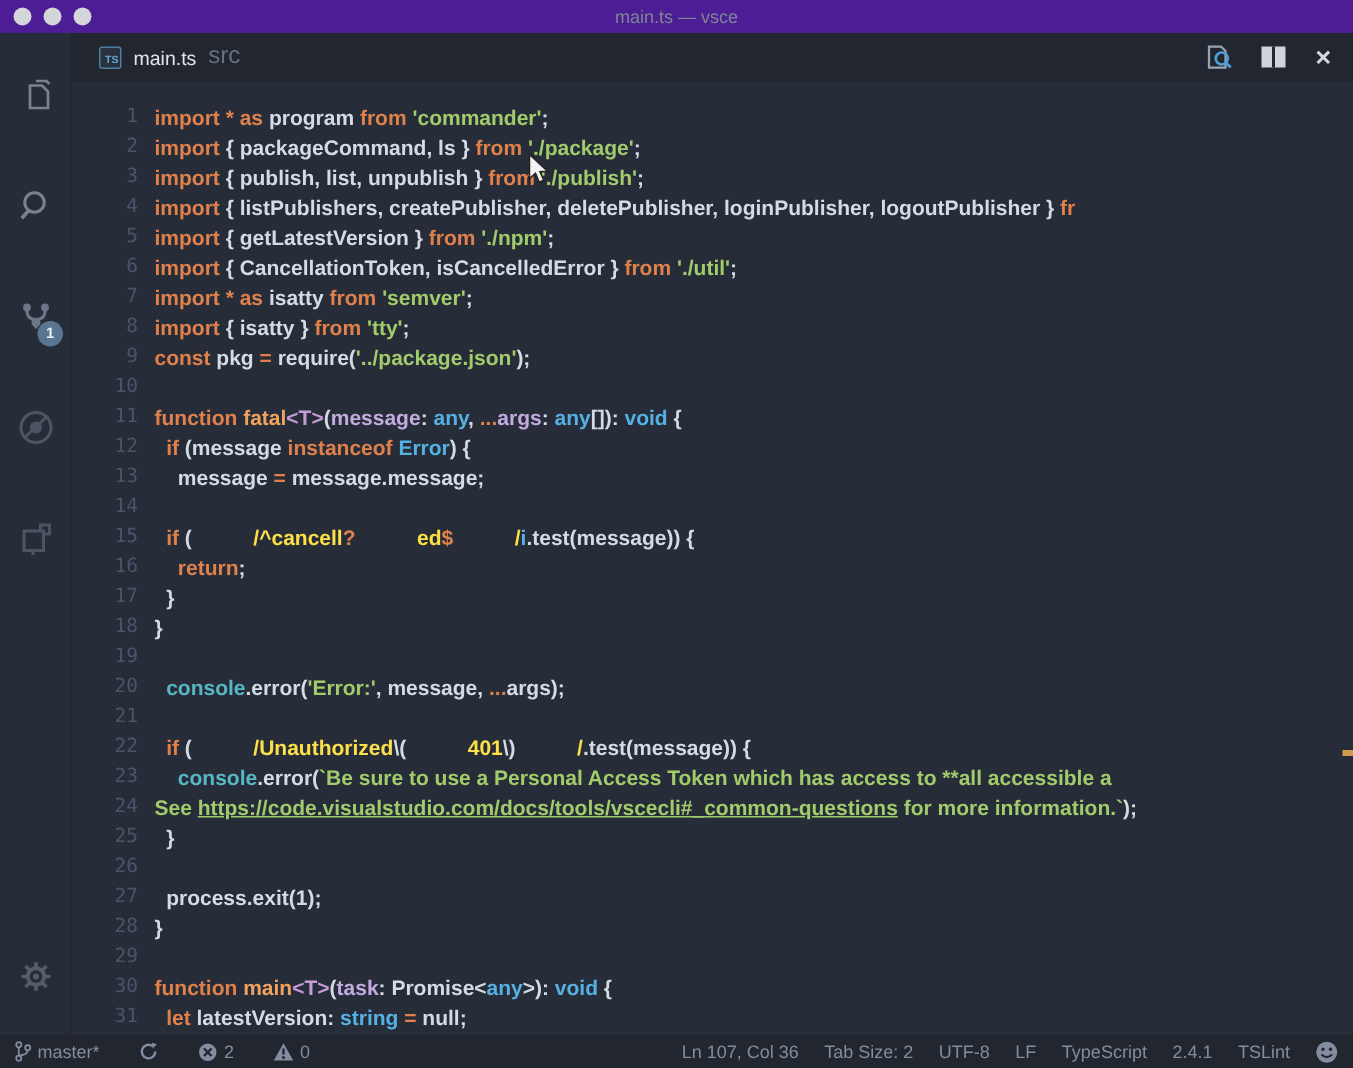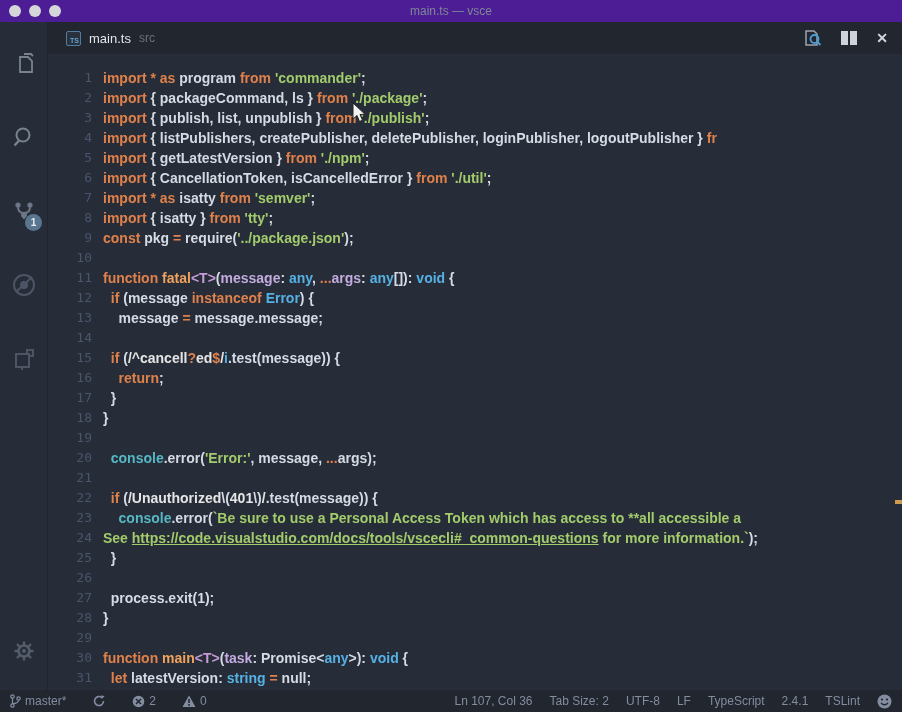--- a/index.html
+++ b/index.html
@@ -23,36 +23,36 @@
   .ab-bottom { position:absolute; bottom:14px; left:0; width:48px; }
 
   
   .editor-col { flex:1; display:flex; flex-direction:column; min-width:0; position:relative;gap:12px; }
 
   
   .tabbar { height:32px; background:#21262f; display:flex; align-items:center; flex:none; }
   .tab { display:flex; align-items:center; padding:0 14px 0 18px; height:32px; cursor:pointer; }
   .ts-icon { width:15px; height:15px; border:1px solid #4e7fa0; border-radius:2px; background:#28313d; color:#62a6cf; font-size:7px; font-weight:bold; display:flex; align-items:flex-end; justify-content:flex-end; padding:1px; margin-right:8px; }
   .tab-name { font-size:13px; color:#e2e6eb; }
-  .tab-dir { font-size:12px; color:#69727f; margin-left:8px; }
+  .tab-dir { font-size:16px; color:#69727f; margin-left:8px; }
   .tab-actions { margin-left:auto; display:flex; align-items:center; gap:18px; padding-right:14px; }
   .tab-actions .act { cursor:pointer; display:flex; align-items:center; }
   .close-x { color:#d4d8dd; font-size:14px; font-weight:bold; line-height:1; }
 
   
   .code-area { flex:1; overflow:hidden; padding-top:2px; position:relative; background:#272d38; }
   .row { display:flex; height:20px; line-height:20px; }
   .gutter { width:44px; flex:none; text-align:right; font-family:"DejaVu Sans Mono", monospace; font-size:13px; color:#49556b; user-select:none; }
   .code-line { padding-left:11px; font-family:Liberation Sans, sans-serif; font-size:14px; font-weight:600; white-space:pre; color:#d5dbe5; }
 
   .tk-k { color:#e0814b; }
   .tk-f { color:#efa35e; }
   .tk-s { color:#a2cb6c; }
   .tk-t { color:#55b1e4; }
-  .tk-r { color:#e5e5e5; }
+  .tk-r { color:#fde047;margin-left:41px; }
   .tk-c { color:#56b8c4; }
   .tk-g { color:#c79ad8; }
   .tk-m { color:#c3abdf; }
   .tk-p { color:#d5dbe5; }
   .tk-u { color:#a2cb6c; text-decoration:underline; }
 
   .ruler-mark { position:absolute; right:0; width:7px; height:4px; background:#cf9b4e; }
 
   
   .statusbar { height:22px; background:#21262f; display:flex; align-items:center; font-size:12px; color:#838da0; padding:0 10px; }

